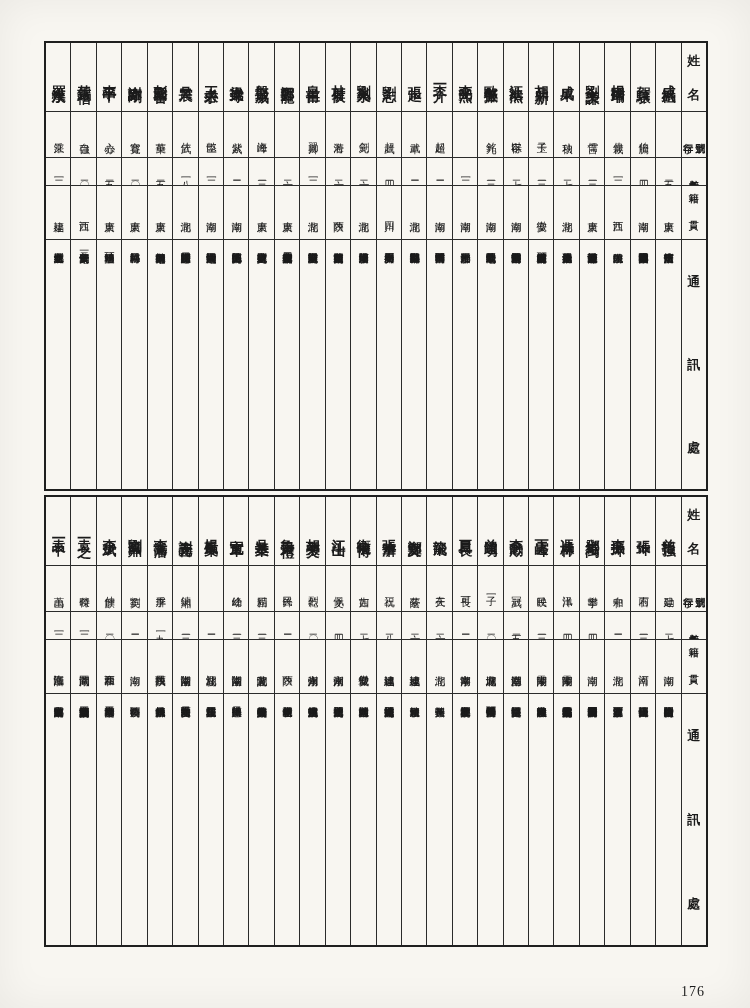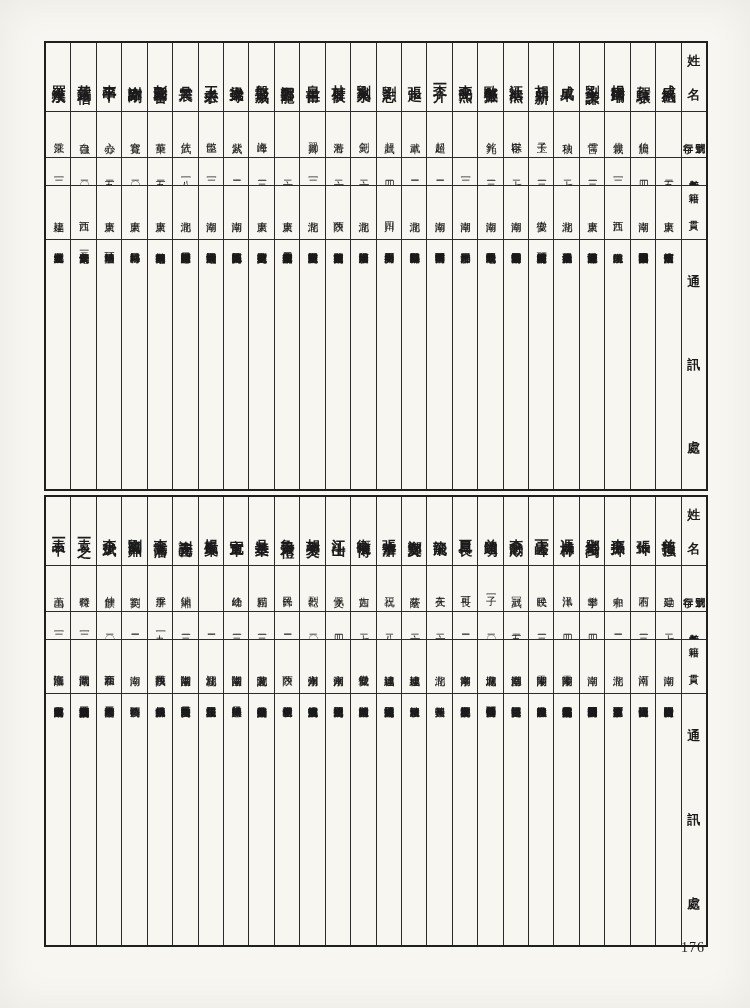--- a/index.html
+++ b/index.html
@@ -32,21 +32,21 @@
   .vtext{writing-mode:vertical-rl;text-orientation:upright;max-height:100%;}
   .name{font-size:14px;font-weight:bold;letter-spacing:2px;line-height:1;}
   .alias{font-size:10.5px;letter-spacing:1px;line-height:1;}
   .age{font-size:10.5px;line-height:1;}
   .origin{font-size:10.5px;line-height:12px;}
   .addr{font-size:10px;line-height:12px;}
   .vstack{display:flex;flex-direction:column;height:100%;width:100%;justify-content:space-around;align-items:center;}
   .hdr-big{font-size:13px;font-weight:bold;line-height:1;}
   .hdr-sm{font-size:10px;font-weight:bold;line-height:1;}
   .hrow{display:flex;flex-direction:row-reverse;gap:2px;align-items:center;}
-  .pageno{position:absolute;left:681px;top:940px;font-size:14px;letter-spacing:1px;}
+  .pageno{position:absolute;left:681px;top:984px;font-size:14px;letter-spacing:1px;}
 </style>
 </head>
 <body>
 
 <div class="page">
   <div class="tbl" id="table-0">
       <div class="col col-header">
         <div class="cell r-name">
           <div class="vstack">
             <span class="hdr-big">姓</span>

